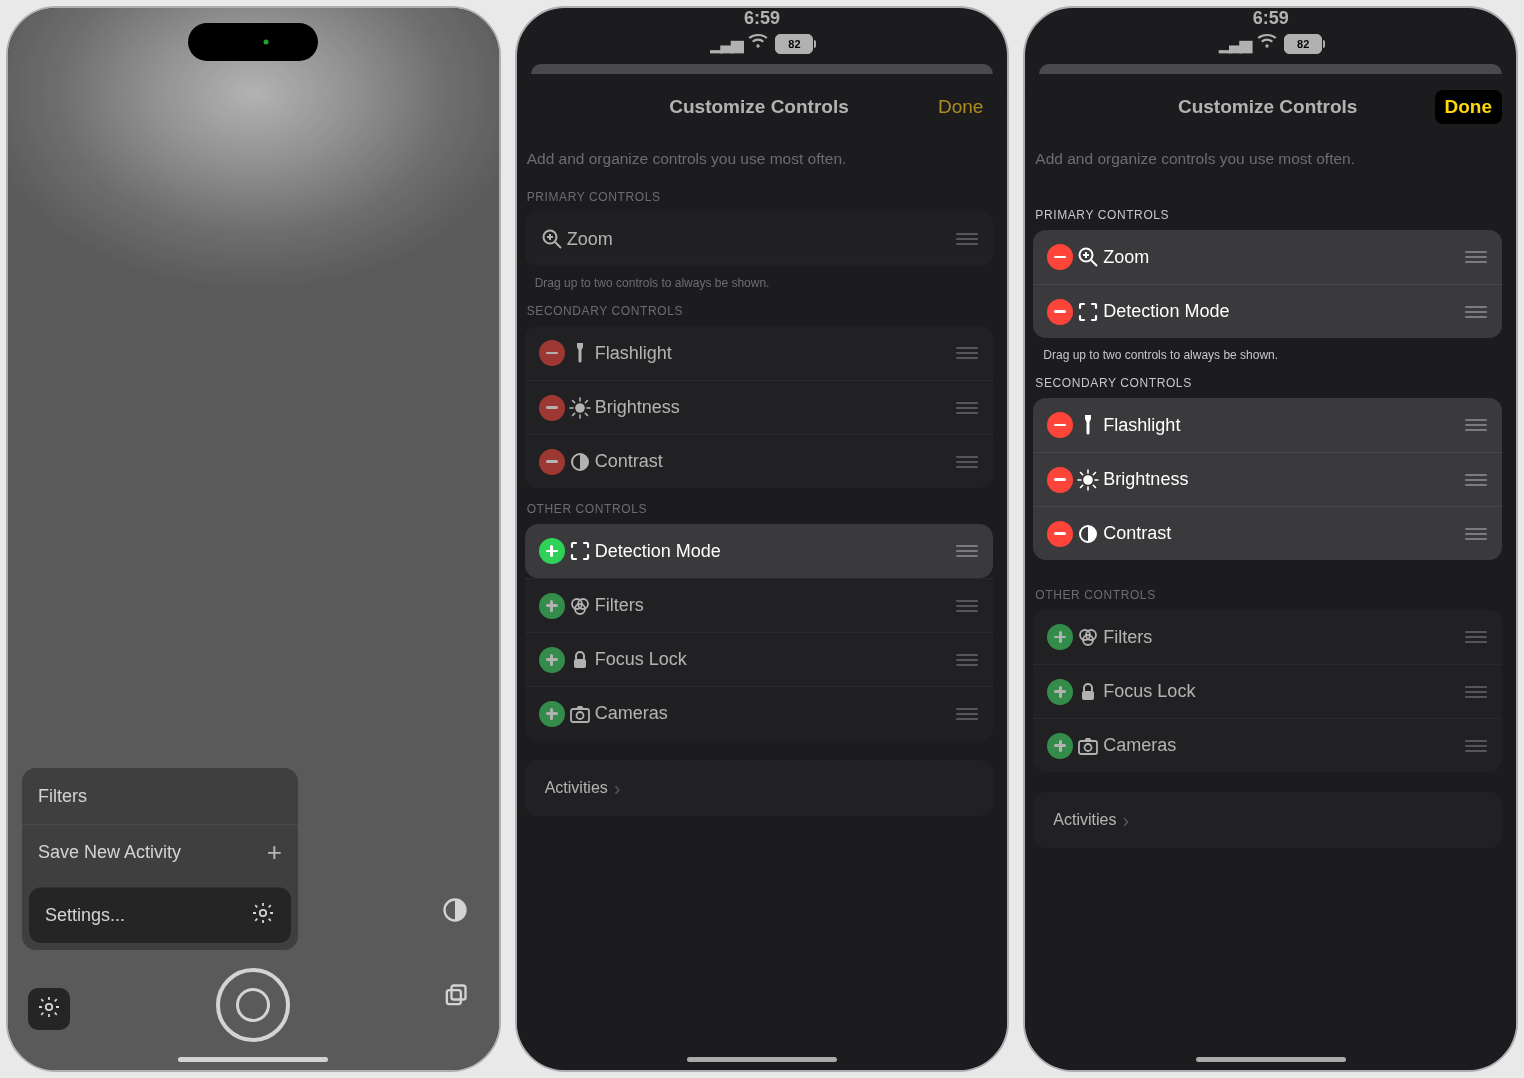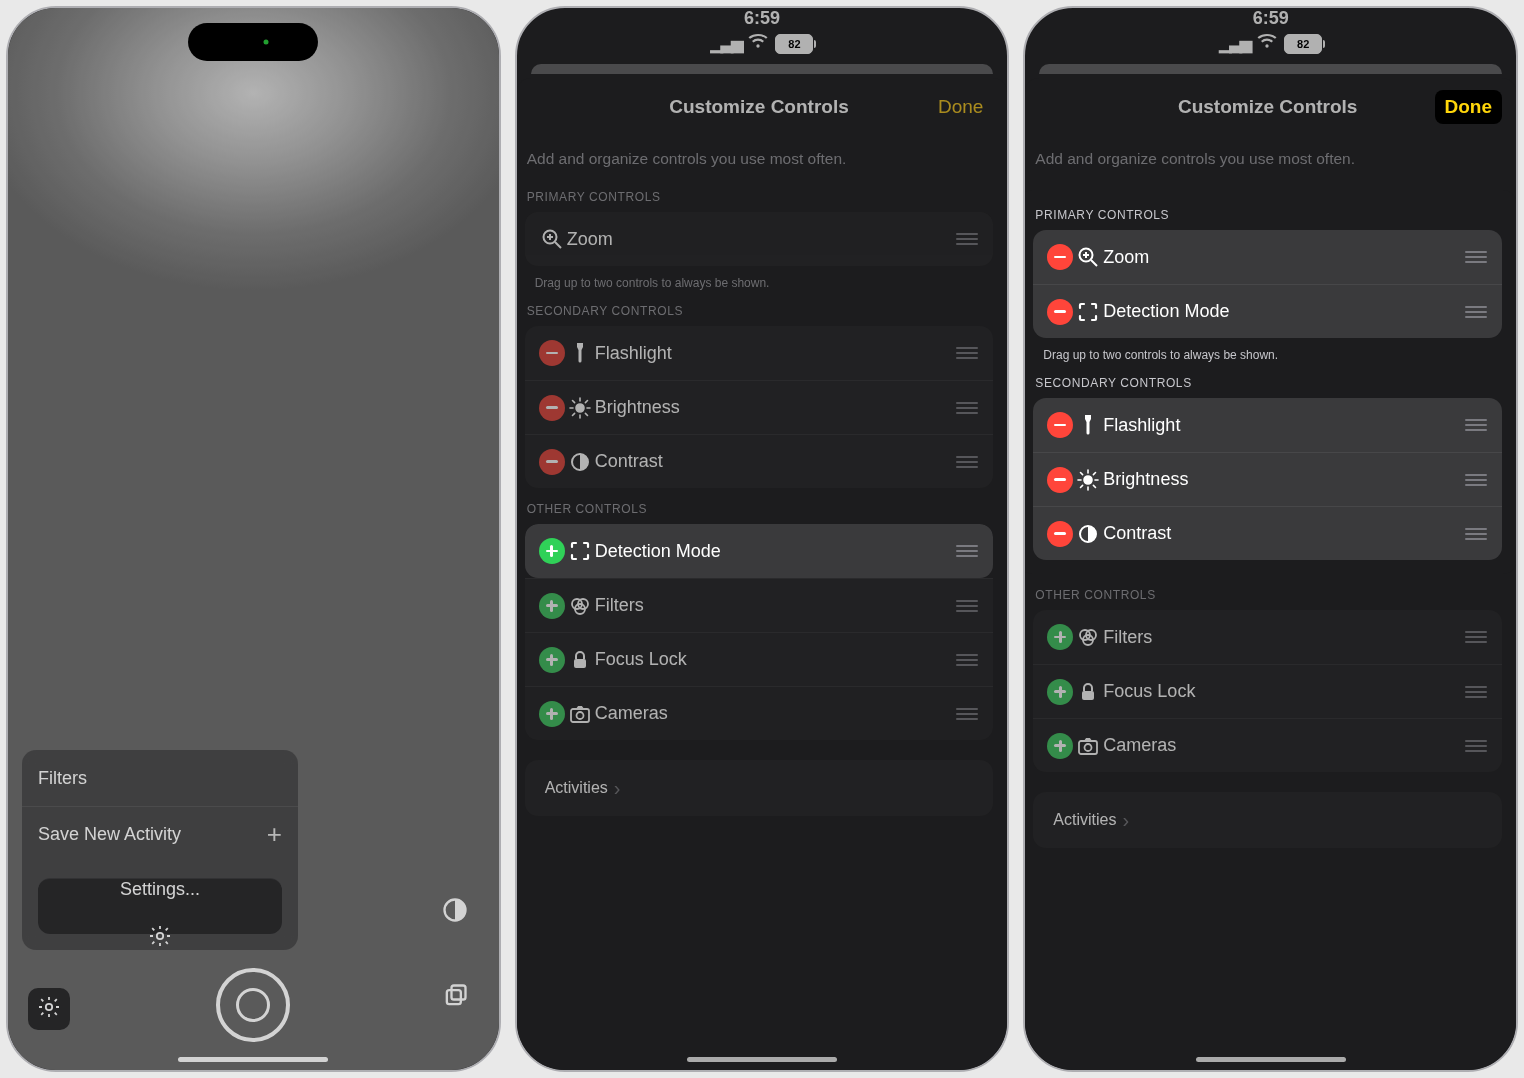--- a/index.html
+++ b/index.html
@@ -41,21 +41,21 @@
           background: radial-gradient(ellipse 280px 200px at 50% 8%, #d8d8d8 0%, #b0b0b0 35%, #848484 70%, #6c6c6c 100%);
   }
   .menu-card{
     position:absolute; left:14px; bottom:120px; width:276px;
     background:rgba(60,60,62,0.65); backdrop-filter:blur(6px);
     border-radius:14px; overflow:hidden;
   }
   .menu-item{ height:56px; display:flex; align-items:center; justify-content:space-between;
               padding:0 16px; color:#fff; font-size:18px; }
   .menu-item + .menu-item{ border-top:1px solid rgba(255,255,255,0.08);gap:24px; }
-  .menu-item.highlight{ background:#2c2c2e; border-radius:12px; margin:16px;flex-direction:column; }
+  .menu-item.highlight{ background:#2c2c2e; border-radius:12px; margin:7px; }
   .plus{ font-size:26px; font-weight:300; color:#ddd; }
   .gear svg{ width:24px; height:24px; stroke:#fff; fill:none; }
   .gear-square{ position:absolute; left:20px; bottom:40px; width:42px; height:42px;
                 background:#2c2c2e; border-radius:10px; display:flex; align-items:center; justify-content:center;}
   .shutter{ position:absolute; left:50%; bottom:28px; transform:translateX(-50%);
             width:74px; height:74px; border:4px solid #fff; border-radius:50%;
             display:flex; align-items:center; justify-content:center;}
   .shutter::after{ content:""; width:28px; height:28px; border:3px solid #fff; border-radius:50%; }
   .side-icon{ position:absolute; right:30px; width:28px; height:28px; color:#fff; }
   .side-icon svg{ width:28px; height:28px; fill:#fff;}

